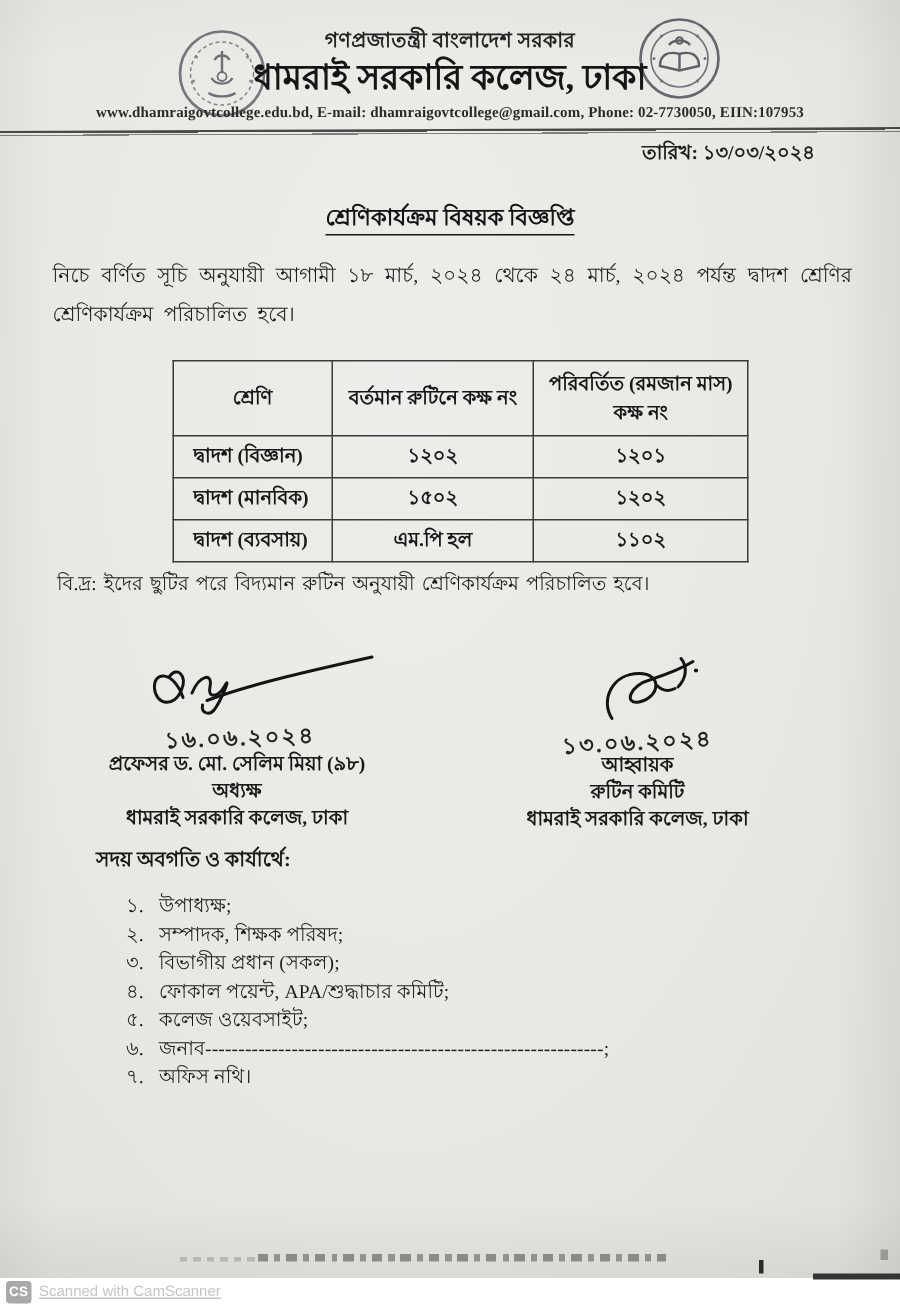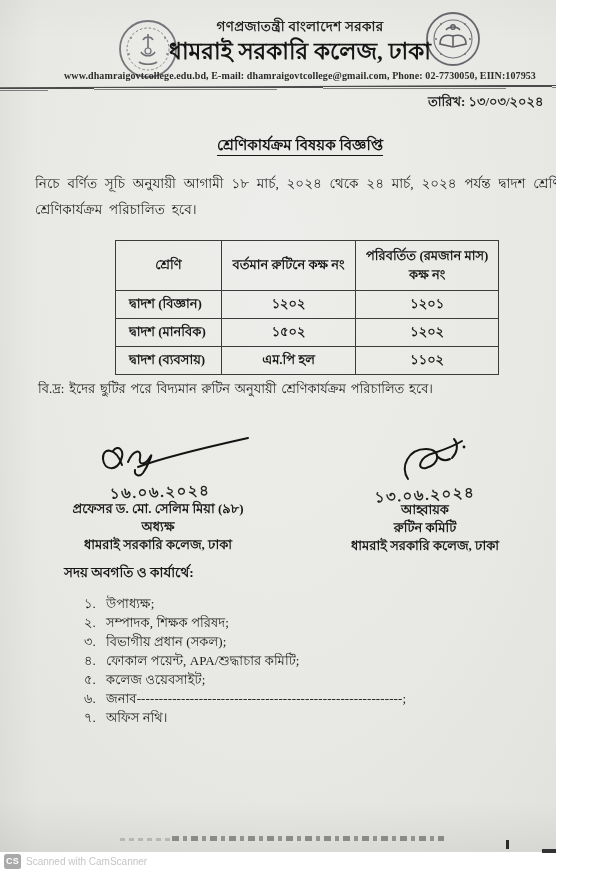--- a/index.html
+++ b/index.html
@@ -1,19 +1,19 @@
 <!DOCTYPE html>
 <html><head>
 <meta charset="utf-8">
 <style>
   * { margin:0; padding:0; box-sizing:border-box; }
   html,body { width:600px; height:872px; }
   body { font-family:"Liberation Serif","DejaVu Serif",serif; color:#1e1e1e; }
   #stage {
-    position:relative; width:556px; height:872px; overflow:hidden; background:#fff;
+    position:relative; width:600px; height:872px; overflow:hidden; background:#fff;
   }
   
   .scan-page {
     position:absolute; left:0; top:0; width:600px; height:852px;
     background: radial-gradient(ellipse at 45% 30%, #ededeb 0%, #e8e8e4 55%, #e0e0dc 100%);
   }
   .scan-page::after {
     content:""; position:absolute; inset:0; pointer-events:none;
     background: linear-gradient(90deg, rgba(0,0,0,.03) 0%, transparent 6%, transparent 93%, rgba(0,0,0,.05) 100%),
                 linear-gradient(180deg, rgba(0,0,0,.02) 0%, transparent 5%, transparent 94%, rgba(0,0,0,.05) 100%);
@@ -83,21 +83,21 @@
   .edge-mark { left:587px; top:833px; width:5px; height:7px; background:#7a7a7a; opacity:.6; }
   .edge-sliver { left:542px; top:849px; width:58px; height:4px; background:#343434; }
 
   
   .cs-strip { left:0; top:852px; width:600px; height:20px; background:#ffffff; }
   .cs-logo {
     left:4px; top:854px; width:17px; height:15px; background:#a9a9a9; border-radius:2.5px;
     color:#fff; font-family:"Liberation Sans","DejaVu Sans",sans-serif; font-weight:bold;
     font-size:9px; text-align:center; line-height:15px; letter-spacing:.3px;
   }
-  .cs-text { left:26px; top:856px; font-family:"Liberation Sans","DejaVu Sans",sans-serif; font-size:10px; color:#c5c5c5; }
+  .cs-text { left:26px; top:856px; font-family:"Liberation Sans","DejaVu Sans",sans-serif; font-size:10px; color:#c5c5c5;text-decoration:underline; }
 </style>
 </head>
 <body>
 
 <div id="stage">
   <div class="scan-page">
 
     <svg class="seal" style="left:117px; top:18px;" width="62" height="62" viewBox="0 0 62 62">
       <circle cx="31" cy="31" r="28" fill="none" stroke="#5d5d66" stroke-width="1.8"></circle>
       <circle cx="31" cy="31" r="21" fill="none" stroke="#6b6b74" stroke-width="1" stroke-dasharray="2.5 2"></circle>

